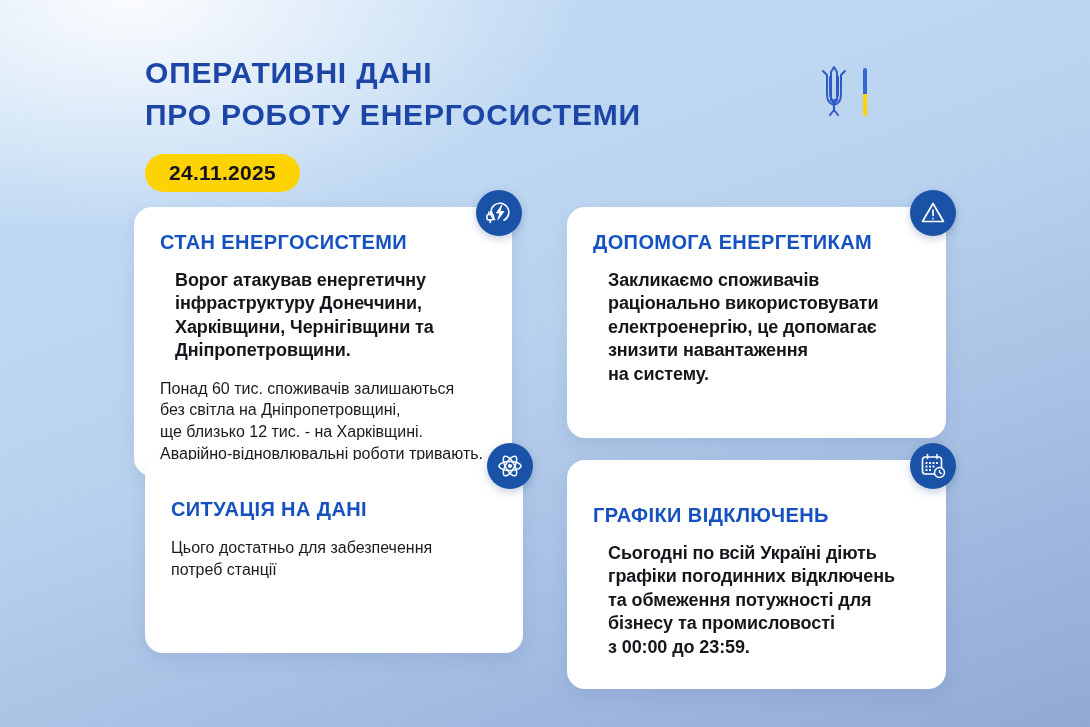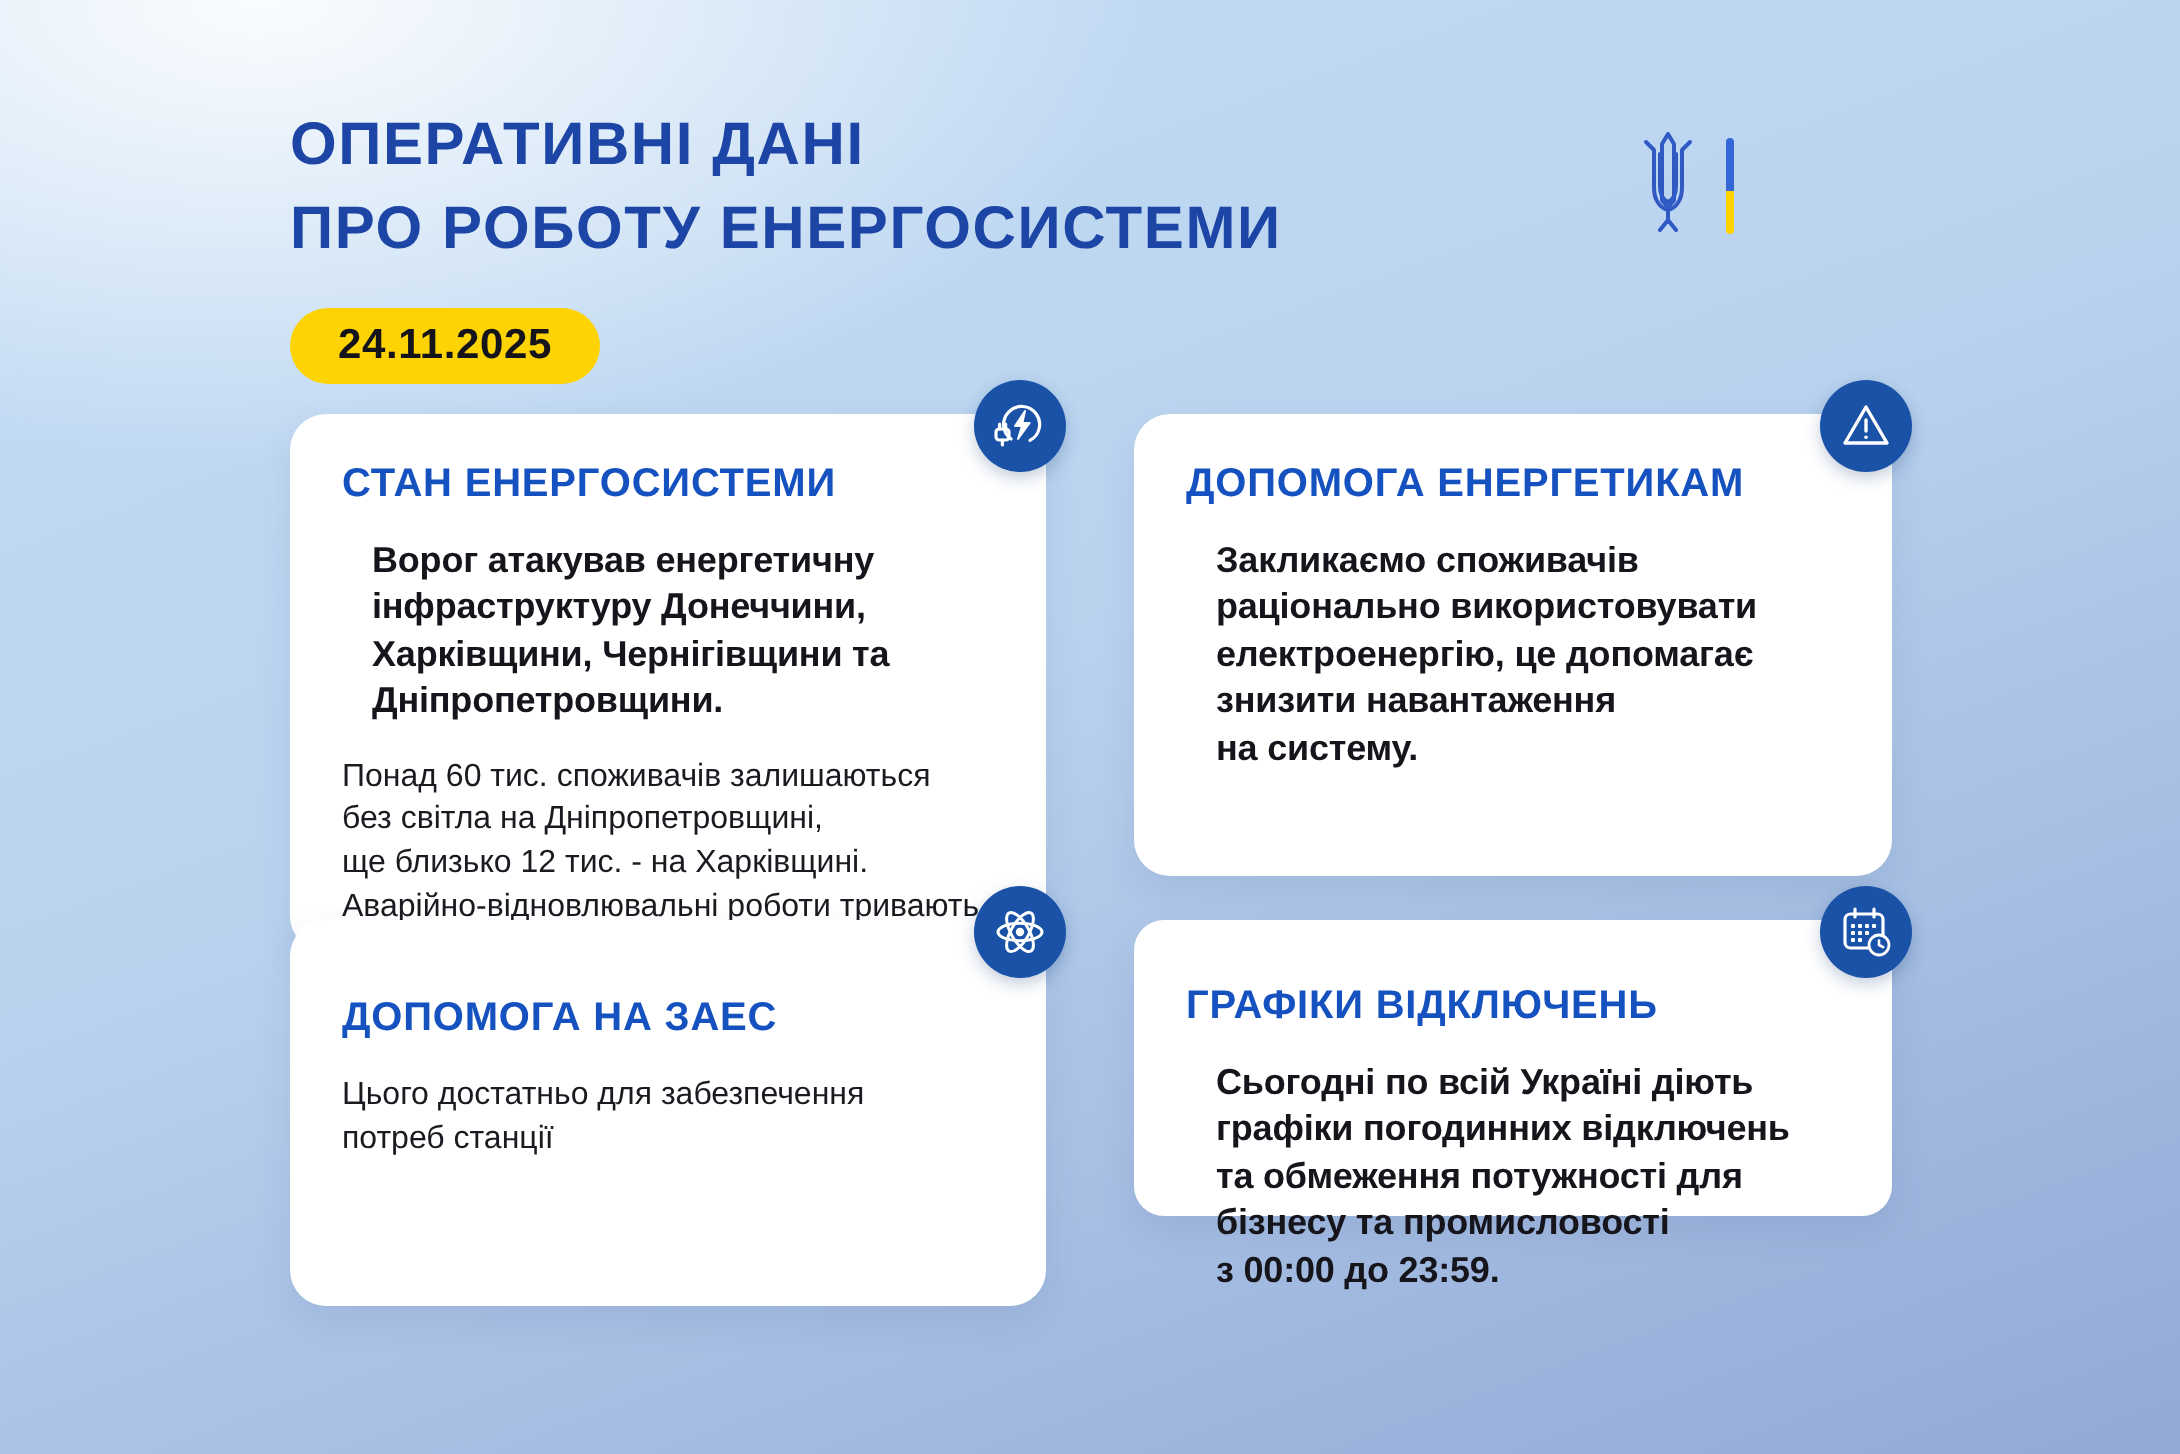--- a/index.html
+++ b/index.html
@@ -36,24 +36,24 @@
     font-size:16px;font-weight:700;line-height:1.18;
     color:#1e419f;white-space:pre-line;
   }
   
   .card{
     position:absolute;background:#ffffff;border-radius:18px;
     box-sizing:border-box;
     box-shadow:0 8px 18px rgba(45,70,130,.10);
     padding:24px 18px 18px 26px;
   }
-  .card-energy  {left:145px;top:207px;width:378px;height:269px;}
+  .card-energy  {left:134px;top:207px;width:378px;height:269px;}
   .card-help    {left:567px;top:207px;width:379px;height:231px;}
   .card-zaes    {left:145px;top:460px;width:378px;height:193px;padding-top:38px;}
-  .card-schedule{left:567px;top:460px;width:379px;height:148px;padding-top:32px;border-radius:15px;}
+  .card-schedule{left:567px;top:460px;width:379px;height:229px;padding-top:44px;}
   .card h2{
     margin:0 0 8px;font-size:20px;font-weight:800;
     color:#1552c0;letter-spacing:0.4px;
   }
   .card .lead{
     margin:15px;font-size:18px;font-weight:700;line-height:1.3;
     color:#15151b;white-space:pre-line;letter-spacing:-0.1px;
   }
   .card .detail{
     margin:10px 0 0;font-size:16px;font-weight:500;line-height:1.37;
@@ -133,21 +133,21 @@
 
   <section class="card card-zaes">
     <div class="badge">
       <svg width="30" height="30" viewBox="0 0 30 30" fill="none" stroke="#ffffff" stroke-width="1.5">
         <circle cx="15" cy="15" r="2.1" fill="#ffffff" stroke="none"></circle>
         <ellipse cx="15" cy="15" rx="11" ry="4.4"></ellipse>
         <ellipse cx="15" cy="15" rx="11" ry="4.4" transform="rotate(60 15 15)"></ellipse>
         <ellipse cx="15" cy="15" rx="11" ry="4.4" transform="rotate(-60 15 15)"></ellipse>
       </svg>
     </div>
-    <h2>ДОПОМОГА НА ЗАЕС</h2>
+    <h2>СИТУАЦІЯ НА ДАНІ</h2>
     <p class="detail">Цього достатньо для забезпечення
 потреб станції</p>
   </section>
 
   <section class="card card-schedule">
     <div class="badge">
       <svg width="30" height="30" viewBox="0 0 30 30" fill="none" stroke="#ffffff" stroke-width="1.6" stroke-linecap="round" stroke-linejoin="round">
         <rect x="4.5" y="6" width="19" height="17" rx="2.8"></rect>
         <path d="M9.5 3.5 V7.5 M19 3.5 V7.5"></path>
         <g fill="#ffffff" stroke="none">

